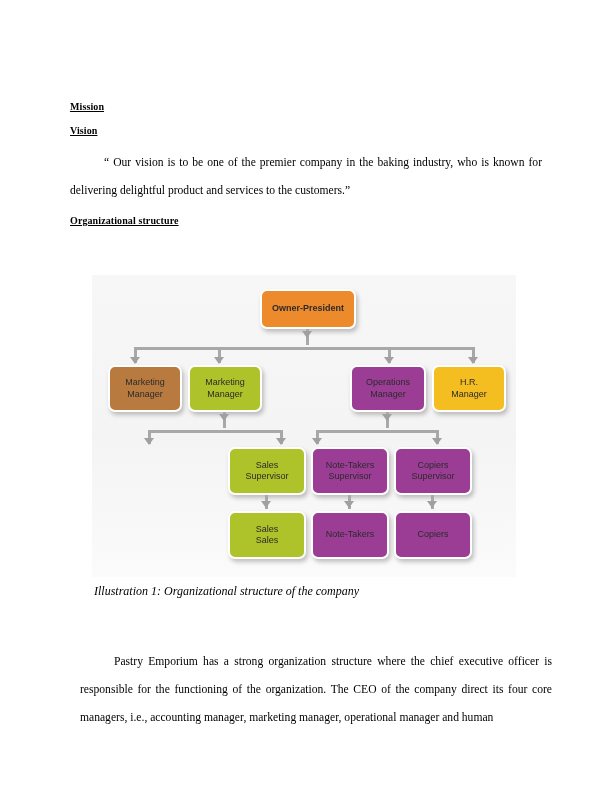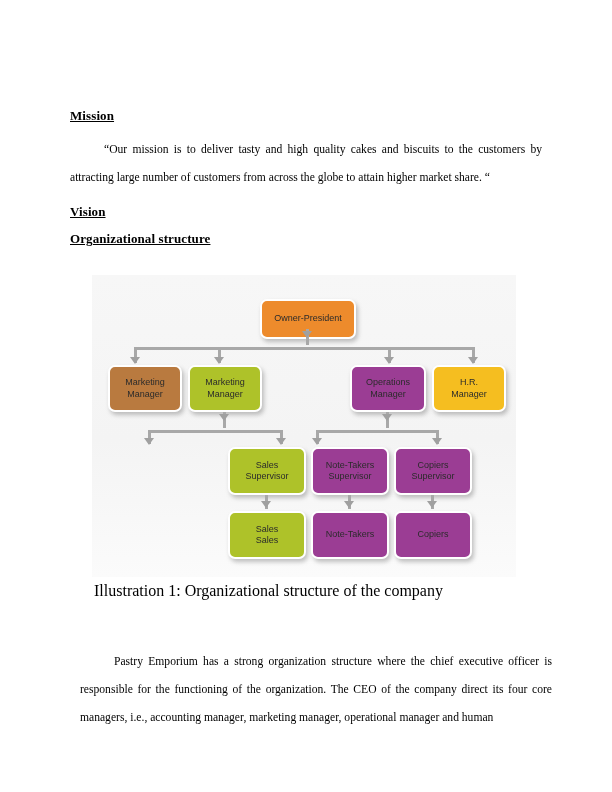--- a/index.html
+++ b/index.html
@@ -26,25 +26,25 @@
 
   
   .content {
     position: absolute;
     left: 70px;
     top: 96px;
     width: 472px;
   }
 
   .heading {
-    font-size: 13px;
+    font-size: 10px;
     font-weight: bold;
     text-decoration: underline;
     line-height: 1.2;
-    margin: 12px 0 12px 0;
+    margin: 5px 0 12px 0;
     letter-spacing: 0.1px;
   }
 
   .para {
     font-size: 11.6px;
     line-height: 28px;
     text-align: justify;
     text-justify: inter-word;
     margin: 0 0 10px 0;
     text-indent: 34px;
@@ -100,21 +100,22 @@
     border-left: 5px solid transparent;
     border-right: 5px solid transparent;
     border-top: 7px solid #a0a0a0;
   }
 
   
   .caption {
     position: absolute;
     left: 94px;
     width: 440px;
-    font-size: 16px;
+    font-size: 12px;
+    font-style: italic;
     line-height: 14px;
   }
   .caption-1 { top: 584px; }
   .caption-2 { top: 610px; }
 
   
   .clip-band {
     position: absolute;
     left: 0;
     top: 622px;
@@ -132,31 +133,31 @@
   }
 </style>
 </head>
 <body>
 
 <div class="page">
 
   <div class="content">
 
     <p class="heading">Mission</p>
-    <p class="para">“Our mission is to deliver tasty and high quality cakes and biscuits to the customers by attracting large number of customers from across the globe to attain higher market share. “</p>
 
     <p class="heading">Vision</p>
+    <p class="para">“ Our vision is to be one of the premier company in the baking industry, who is known for delivering delightful product and services to the customers.”</p>
 
     <p class="heading">Organizational structure</p>
   </div>
 
   <div class="figure-wrap">
     <div class="chart-panel">
 
-      <div class="node" style="left:168px; top:24px; width:96px; height:40px; background:#ed8b2c;">
+      <div class="node" style="left:168px; top:14px; width:96px; height:40px; background:#ed8b2c;font-weight:bold;">
         <span>Owner-President</span>
       </div>
 
       <div class="conn v" style="left:214px; top:54px; height:16px;"></div>
       <div class="arrow" style="left:210px; top:56px;"></div>
 
       <div class="conn h" style="left:42px; top:72px; width:340px;"></div>
 
       <div class="conn v" style="left:42px; top:72px; height:16px;"></div>
       <div class="arrow" style="left:38px; top:82px;"></div>

